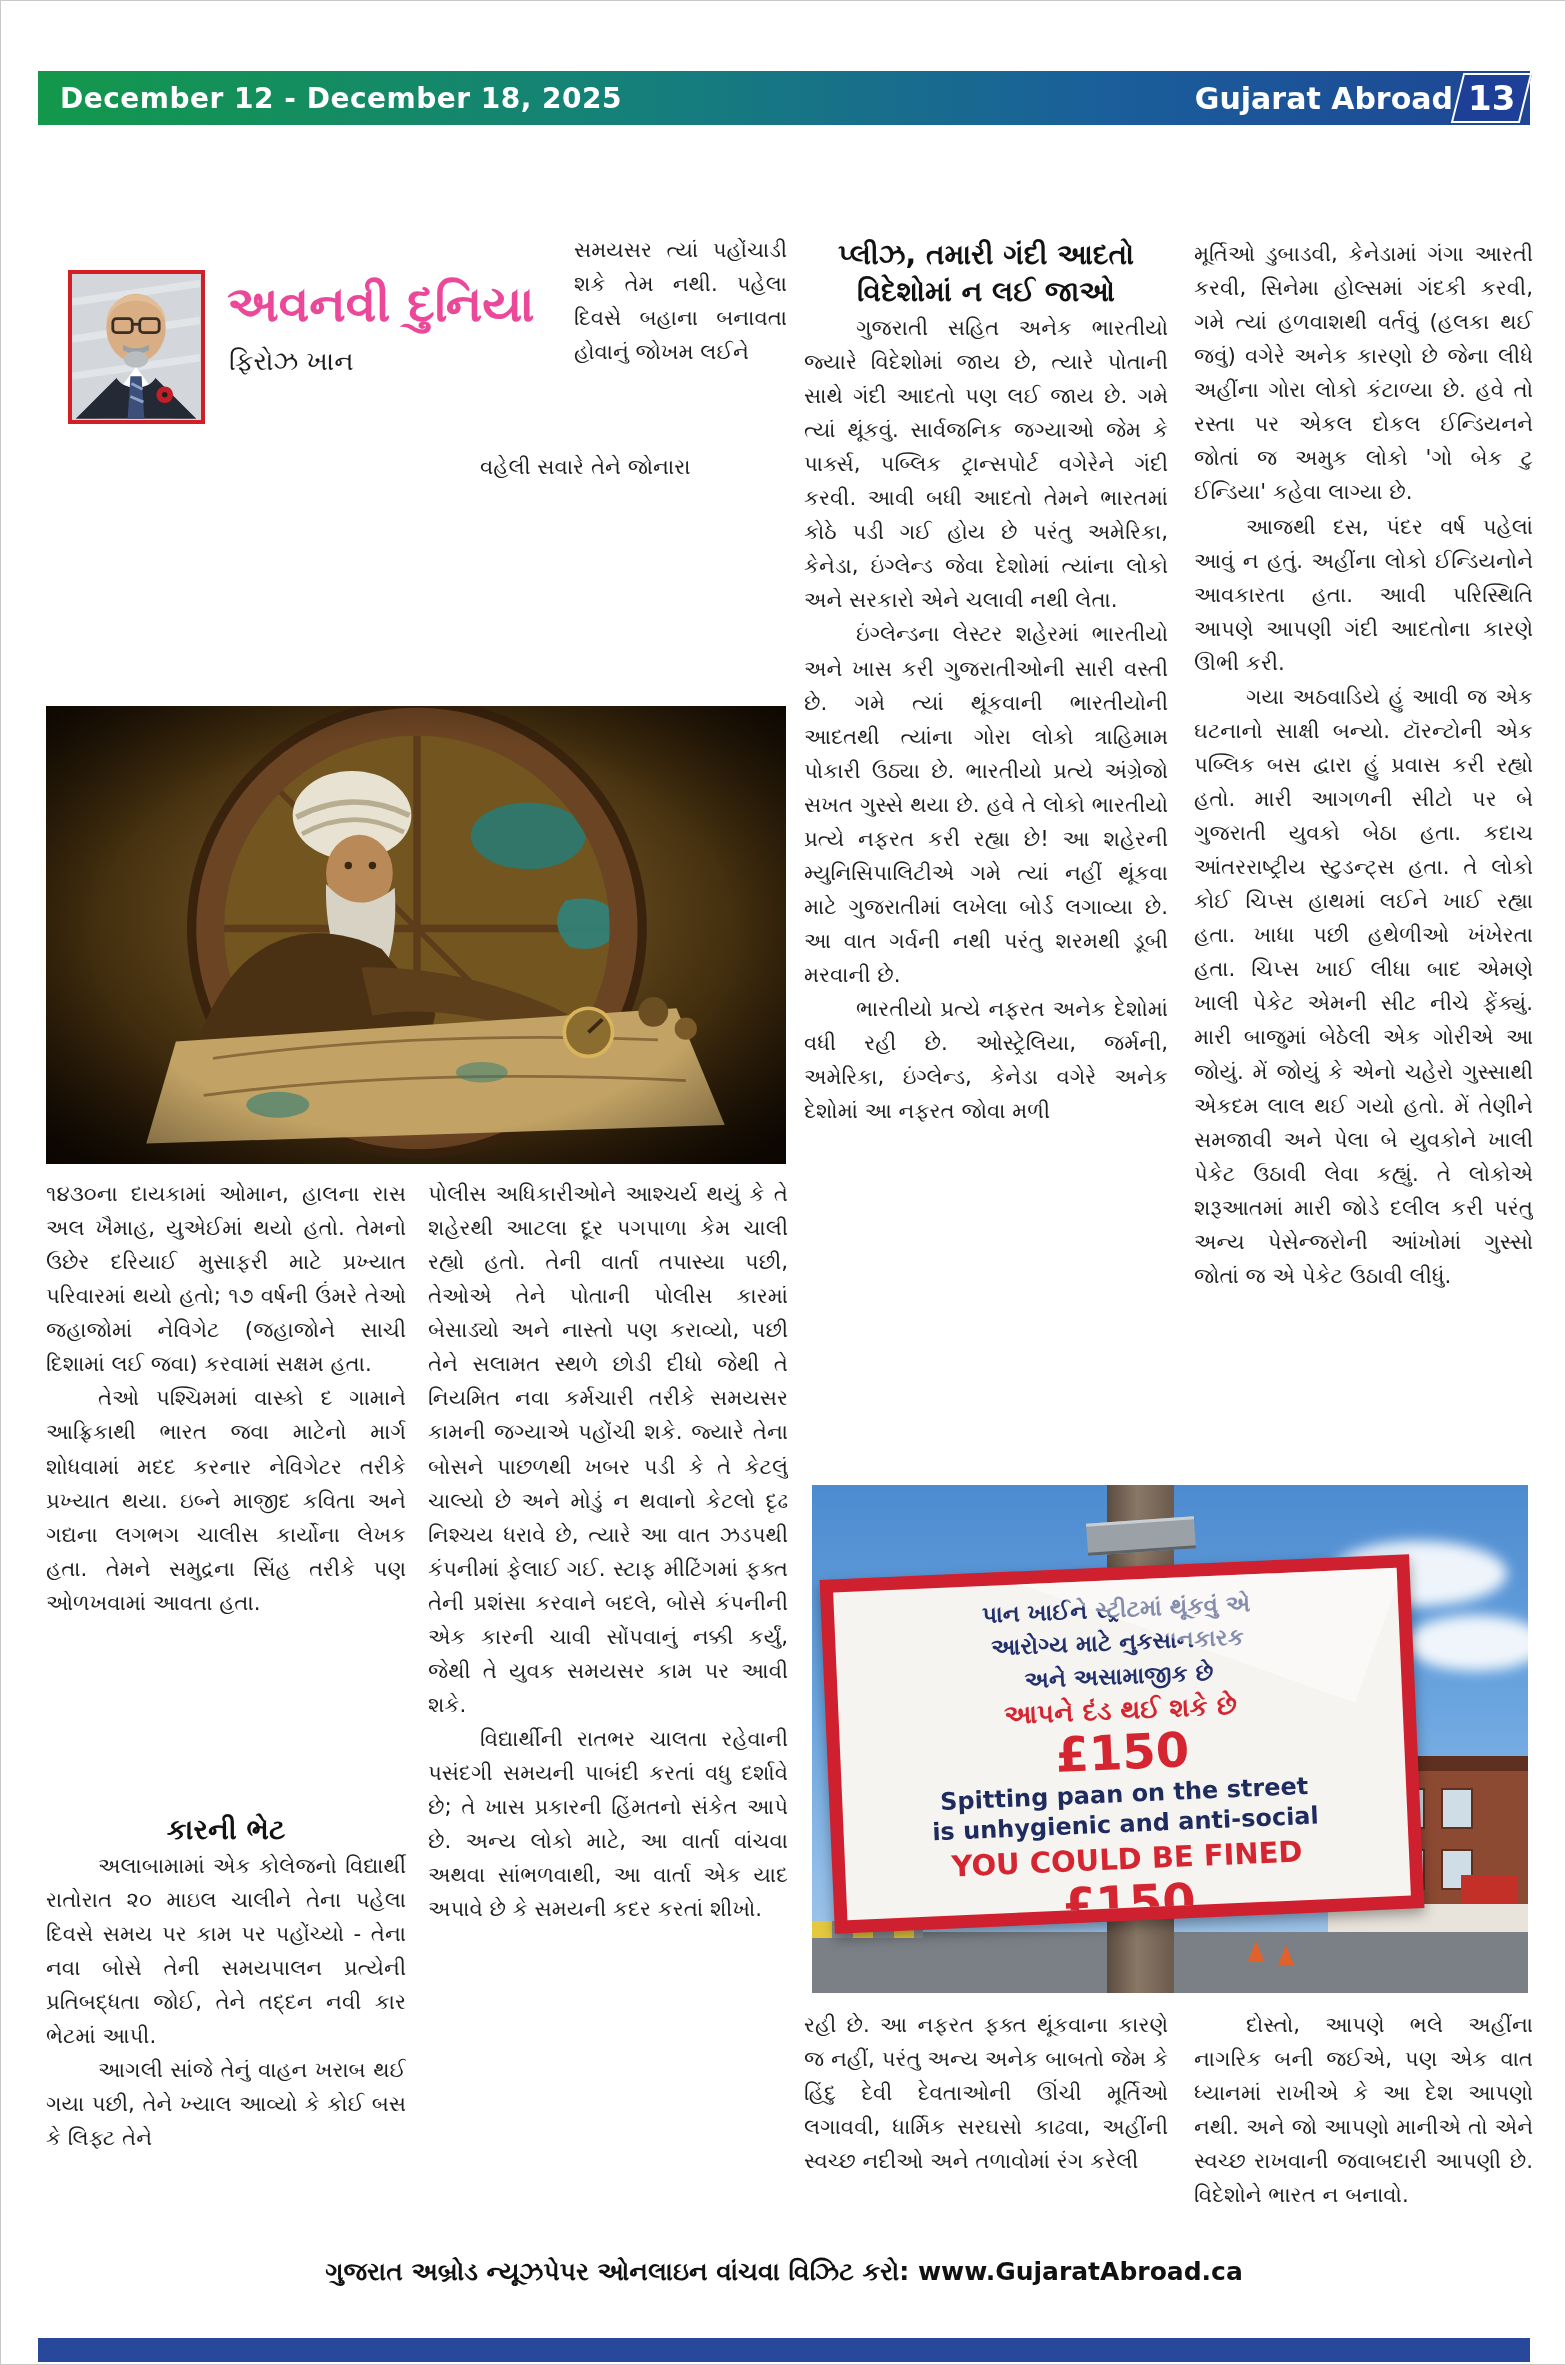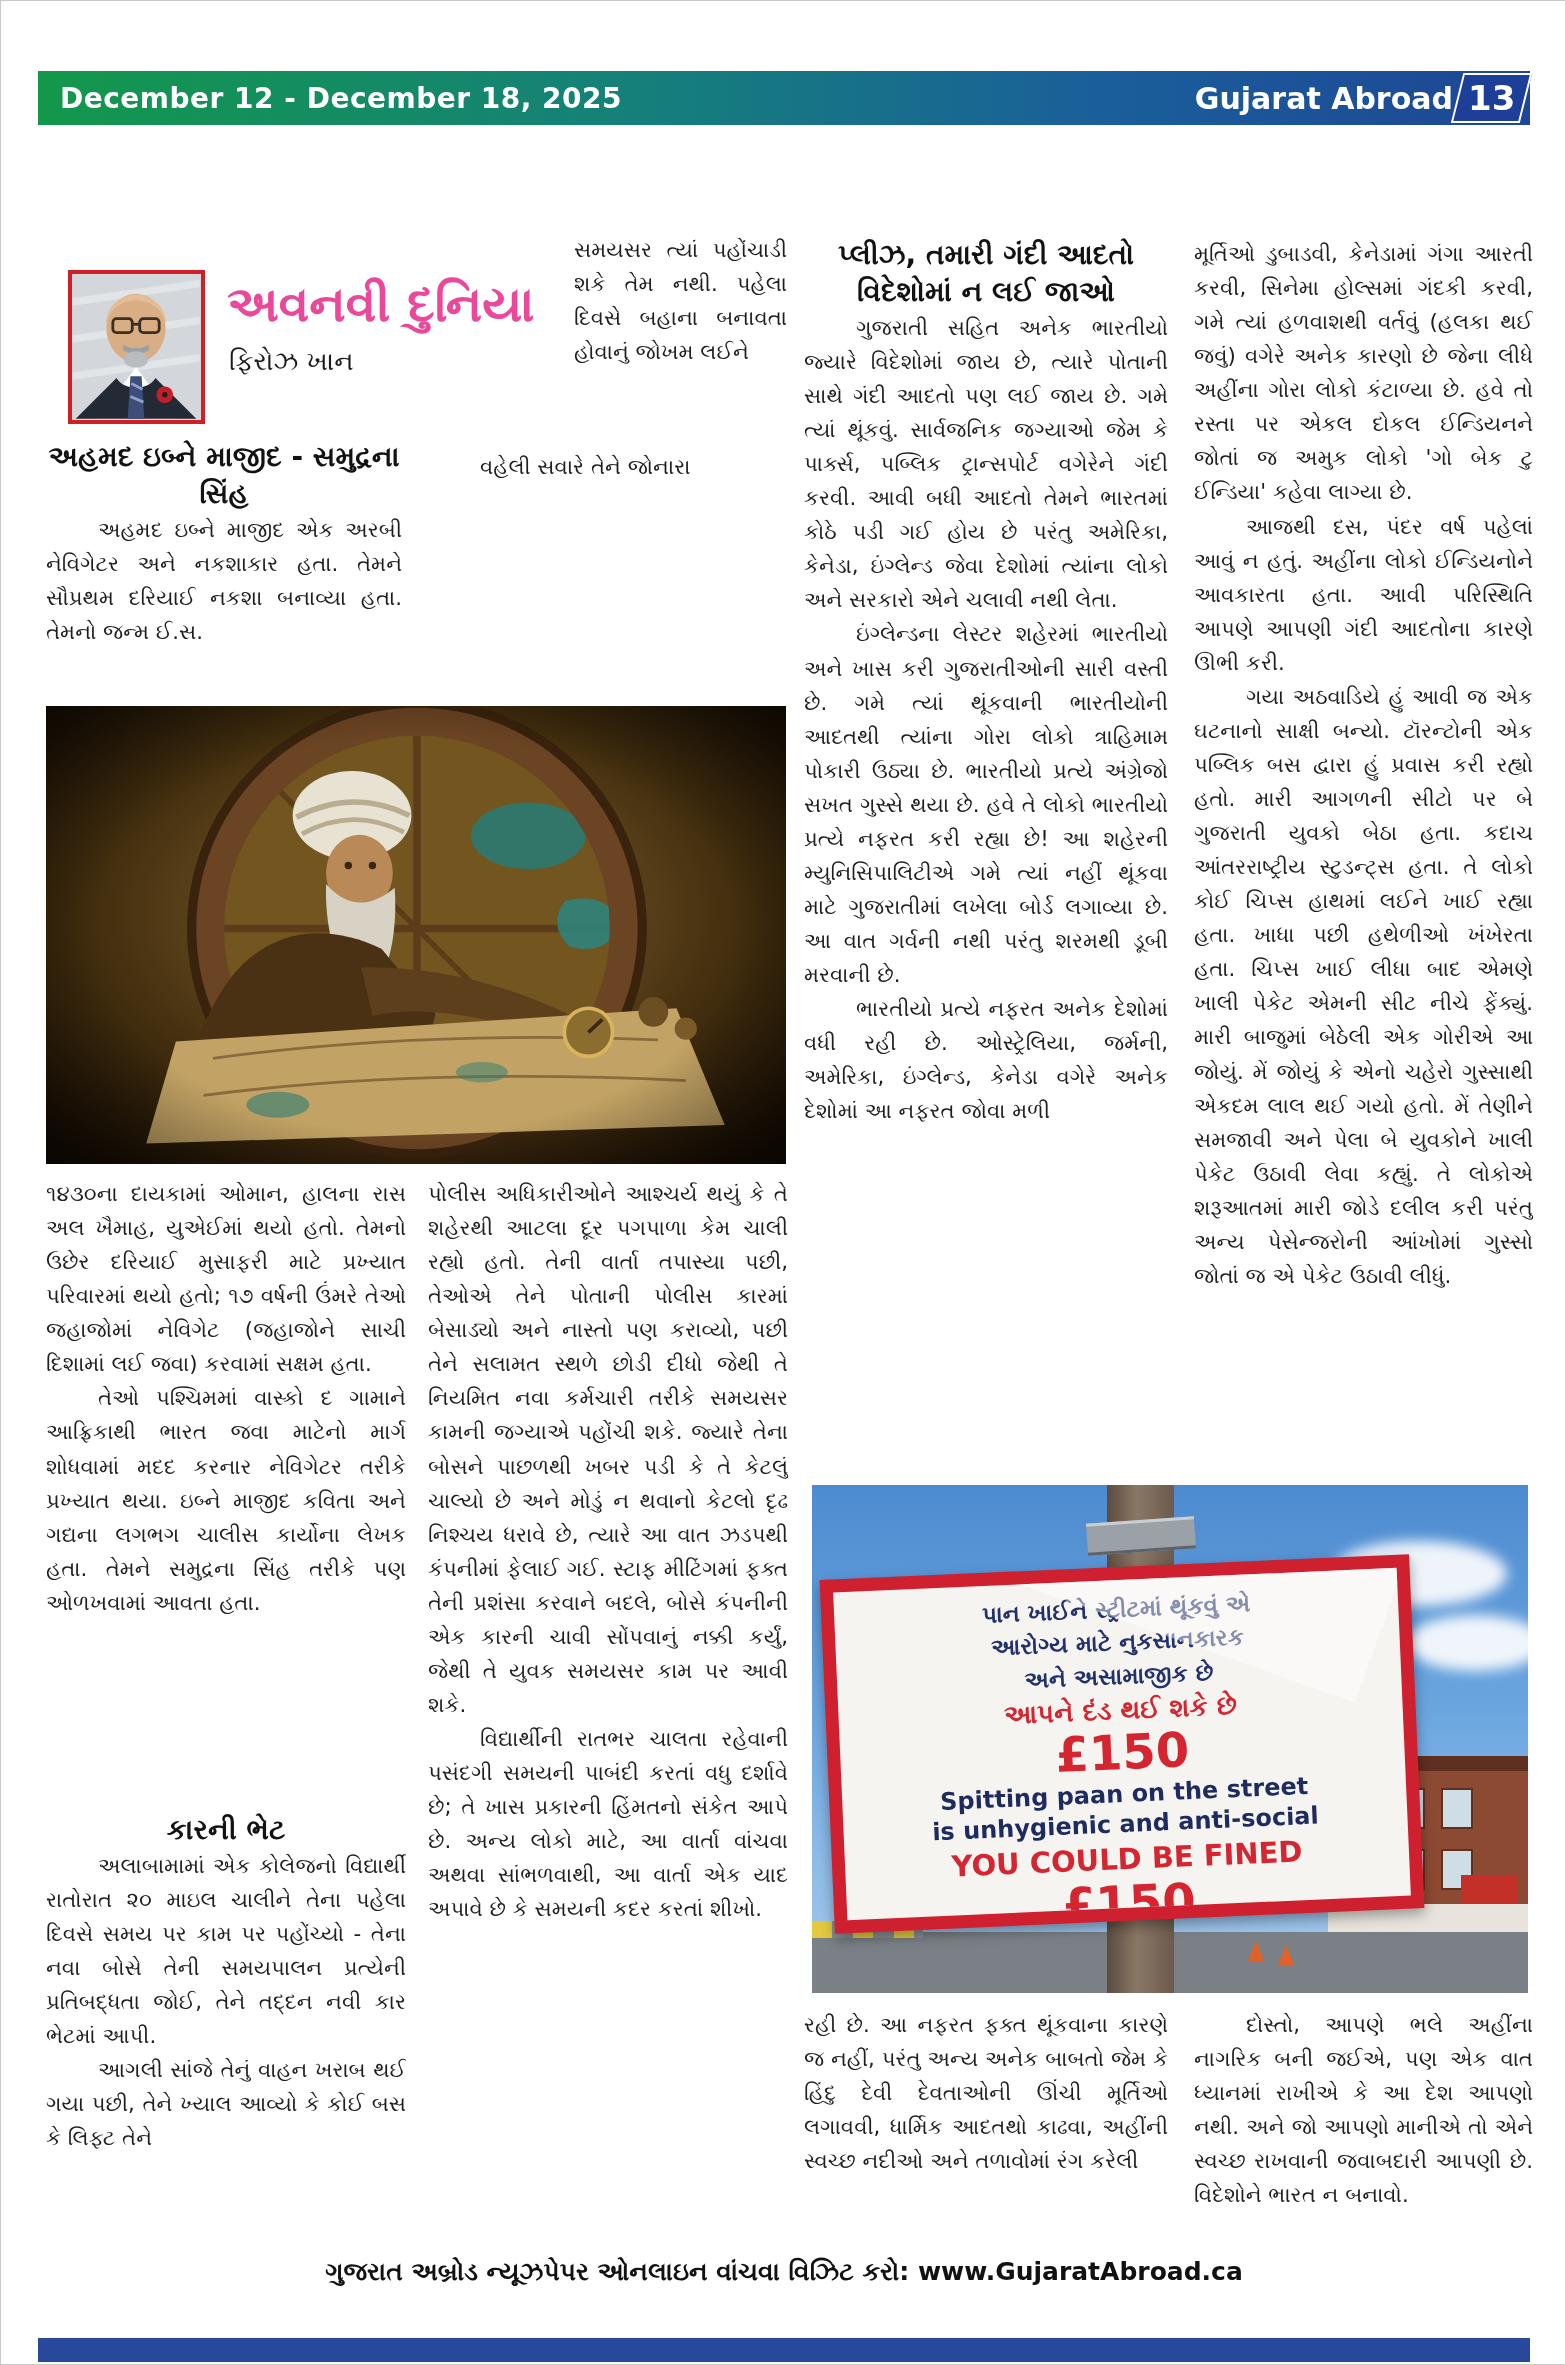--- a/index.html
+++ b/index.html
@@ -121,24 +121,20 @@
       <polygon points="63,110 75,110 78,156 60,156" fill="#3b4f7a"></polygon>
       <line x1="64" y1="118" x2="76" y2="124" stroke="#8fa3c8" stroke-width="3"></line>
       <line x1="63" y1="132" x2="77" y2="138" stroke="#8fa3c8" stroke-width="3"></line>
       <circle cx="100" cy="130" r="9" fill="#c41f26"></circle>
       <circle cx="100" cy="130" r="3" fill="#241f1f"></circle>
     </svg>
   </div>
   <div class="col-title">અવનવી દુનિયા</div>
   <div class="col-author">ફિરોઝ ખાન</div>
 
-  <div class="txt colA-1">
-    <p class="art-head">અહમદ ઇબ્ને માજીદ - સમુદ્રના સિંહ</p>
-    <p class="ind">અહમદ ઇબ્ને માજીદ એક અરબી નેવિગેટર અને નકશાકાર હતા. તેમને સૌપ્રથમ દરિયાઈ નકશા બનાવ્યા હતા. તેમનો જન્મ ઈ.સ.</p>
-  </div>
 
   <div class="nav-img">
     <svg width="740" height="458" viewBox="0 0 798 494">
       <defs>
         <radialGradient id="glow" cx="50%" cy="45%" r="70%">
           <stop offset="0%" stop-color="#8a6a33"></stop>
           <stop offset="60%" stop-color="#45300f"></stop>
           <stop offset="100%" stop-color="#190e04"></stop>
         </radialGradient>
         <radialGradient id="vig" cx="50%" cy="50%" r="72%">
@@ -241,21 +237,21 @@
         <div class="sg-en">Spitting paan on the street</div>
         <div class="sg-en">is unhygienic and anti-social</div>
         <div class="sg-warn">YOU COULD BE FINED</div>
         <div class="sg-amount">£150</div>
 
       </div>
     </div>
   </div>
 
   <div class="txt colC-bottom">
-    <p>રહી છે. આ નફરત ફક્ત થૂંકવાના કારણે જ નહીં, પરંતુ અન્ય અનેક બાબતો જેમ કે હિંદુ દેવી દેવતાઓની ઊંચી મૂર્તિઓ લગાવવી, ધાર્મિક આદતથો કાઢવા, અહીંની સ્વચ્છ નદીઓ અને તળાવોમાં રંગ કરેલી</p>
+    <p>રહી છે. આ નફરત ફક્ત થૂંકવાના કારણે જ નહીં, પરંતુ અન્ય અનેક બાબતો જેમ કે હિંદુ દેવી દેવતાઓની ઊંચી મૂર્તિઓ લગાવવી, ધાર્મિક સરઘસો કાઢવા, અહીંની સ્વચ્છ નદીઓ અને તળાવોમાં રંગ કરેલી</p>
   </div>
 
   <div class="txt colD">
     <p>મૂર્તિઓ ડુબાડવી, કેનેડામાં ગંગા આરતી કરવી, સિનેમા હોલ્સમાં ગંદકી કરવી, ગમે ત્યાં હળવાશથી વર્તવું (હલકા થઈ જવું) વગેરે અનેક કારણો છે જેના લીધે અહીંના ગોરા લોકો કંટાળ્યા છે. હવે તો રસ્તા પર એકલ દોકલ ઈન્ડિયનને જોતાં જ અમુક લોકો 'ગો બેક ટુ ઈન્ડિયા' કહેવા લાગ્યા છે.</p>
     <p class="ind">આજથી દસ, પંદર વર્ષ પહેલાં આવું ન હતું. અહીંના લોકો ઈન્ડિયનોને આવકારતા હતા. આવી પરિસ્થિતિ આપણે આપણી ગંદી આદતોના કારણે ઊભી કરી.</p>
     <p class="ind">ગયા અઠવાડિયે હું આવી જ એક ઘટનાનો સાક્ષી બન્યો. ટૉરન્ટોની એક પબ્લિક બસ દ્વારા હું પ્રવાસ કરી રહ્યો હતો. મારી આગળની સીટો પર બે ગુજરાતી યુવકો બેઠા હતા. કદાચ આંતરરાષ્ટ્રીય સ્ટુડન્ટ્સ હતા. તે લોકો કોઈ ચિપ્સ હાથમાં લઈને ખાઈ રહ્યા હતા. ખાધા પછી હથેળીઓ ખંખેરતા હતા. ચિપ્સ ખાઈ લીધા બાદ એમણે ખાલી પેકેટ એમની સીટ નીચે ફેંક્યું. મારી બાજુમાં બેઠેલી એક ગોરીએ આ જોયું. મેં જોયું કે એનો ચહેરો ગુસ્સાથી એકદમ લાલ થઈ ગયો હતો. મેં તેણીને સમજાવી અને પેલા બે યુવકોને ખાલી પેકેટ ઉઠાવી લેવા કહ્યું. તે લોકોએ શરૂઆતમાં મારી જોડે દલીલ કરી પરંતુ અન્ય પેસેન્જરોની આંખોમાં ગુસ્સો જોતાં જ એ પેકેટ ઉઠાવી લીધું.</p>
   </div>
   <div class="txt colD-bottom">
     <p class="ind">દોસ્તો, આપણે ભલે અહીંના નાગરિક બની જઈએ, પણ એક વાત ધ્યાનમાં રાખીએ કે આ દેશ આપણો નથી. અને જો આપણો માનીએ તો એને સ્વચ્છ રાખવાની જવાબદારી આપણી છે. વિદેશોને ભારત ન બનાવો.</p>
   </div>

